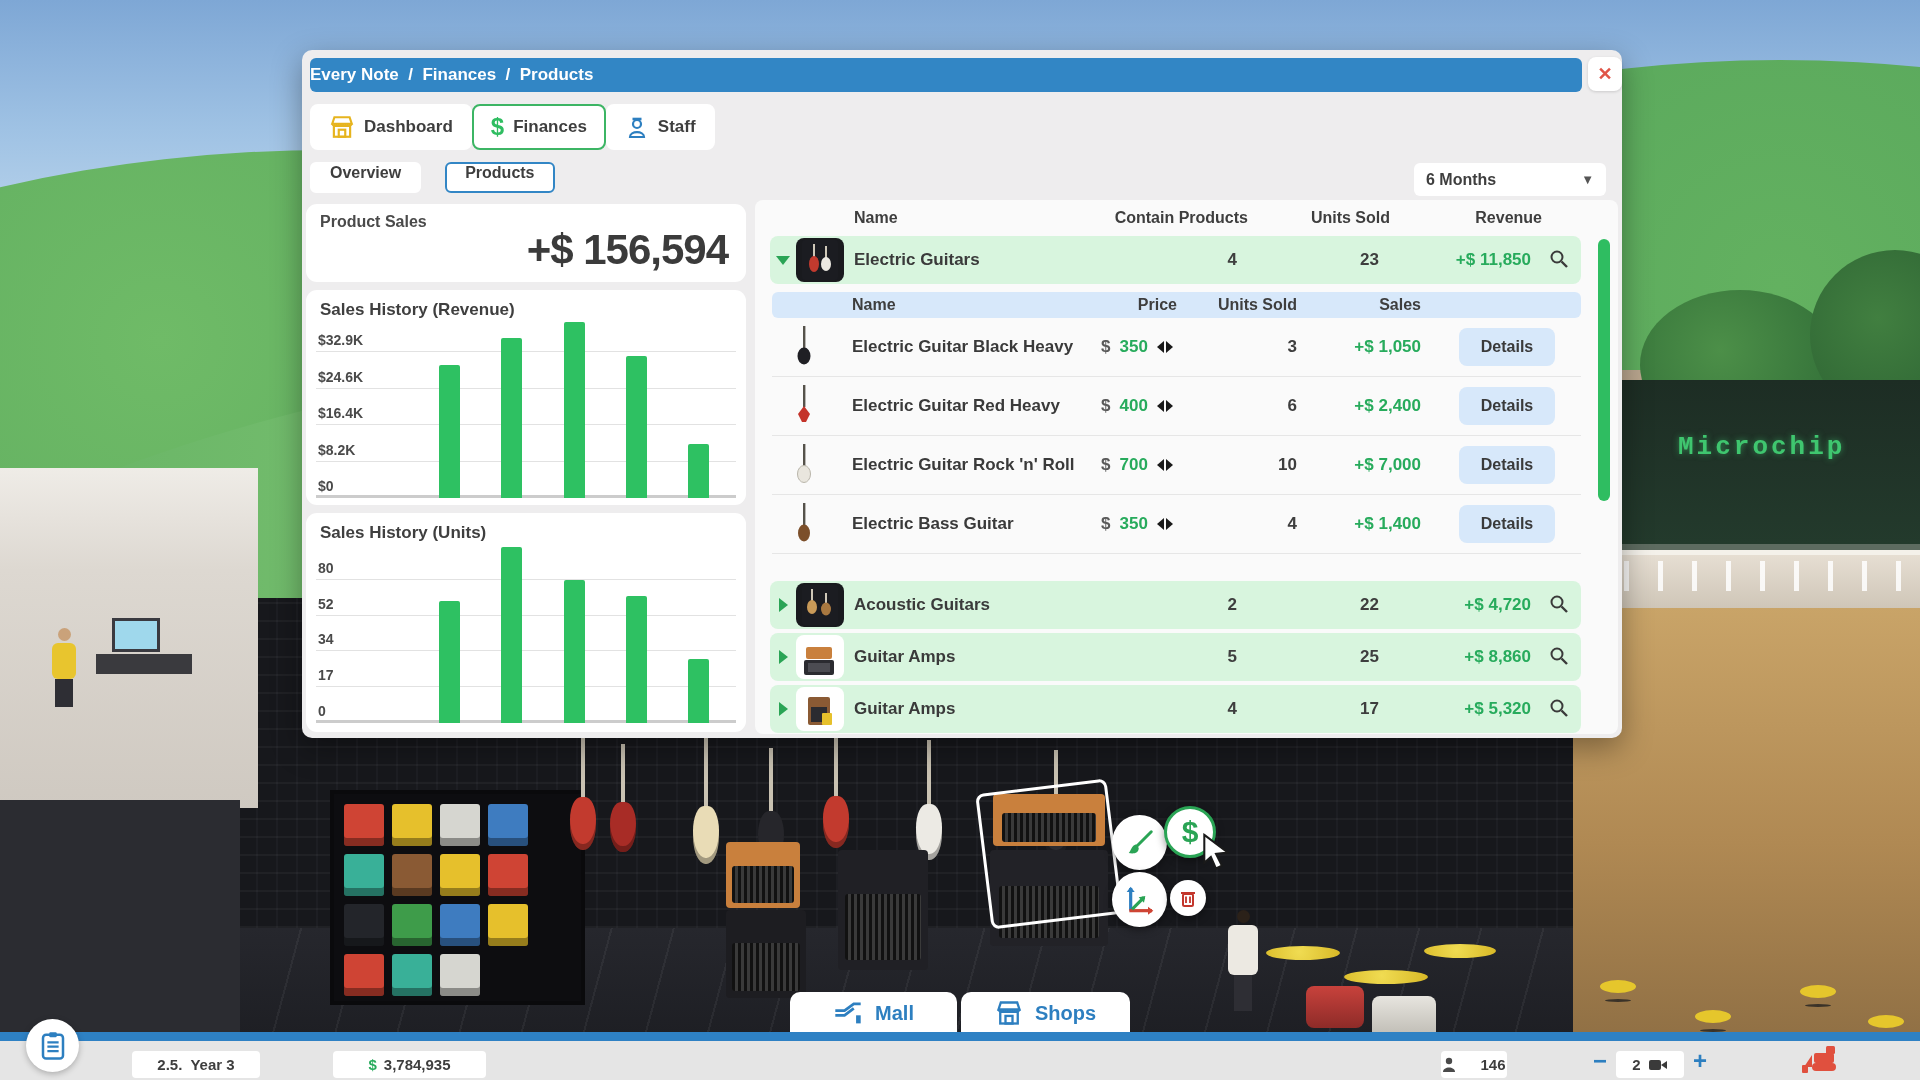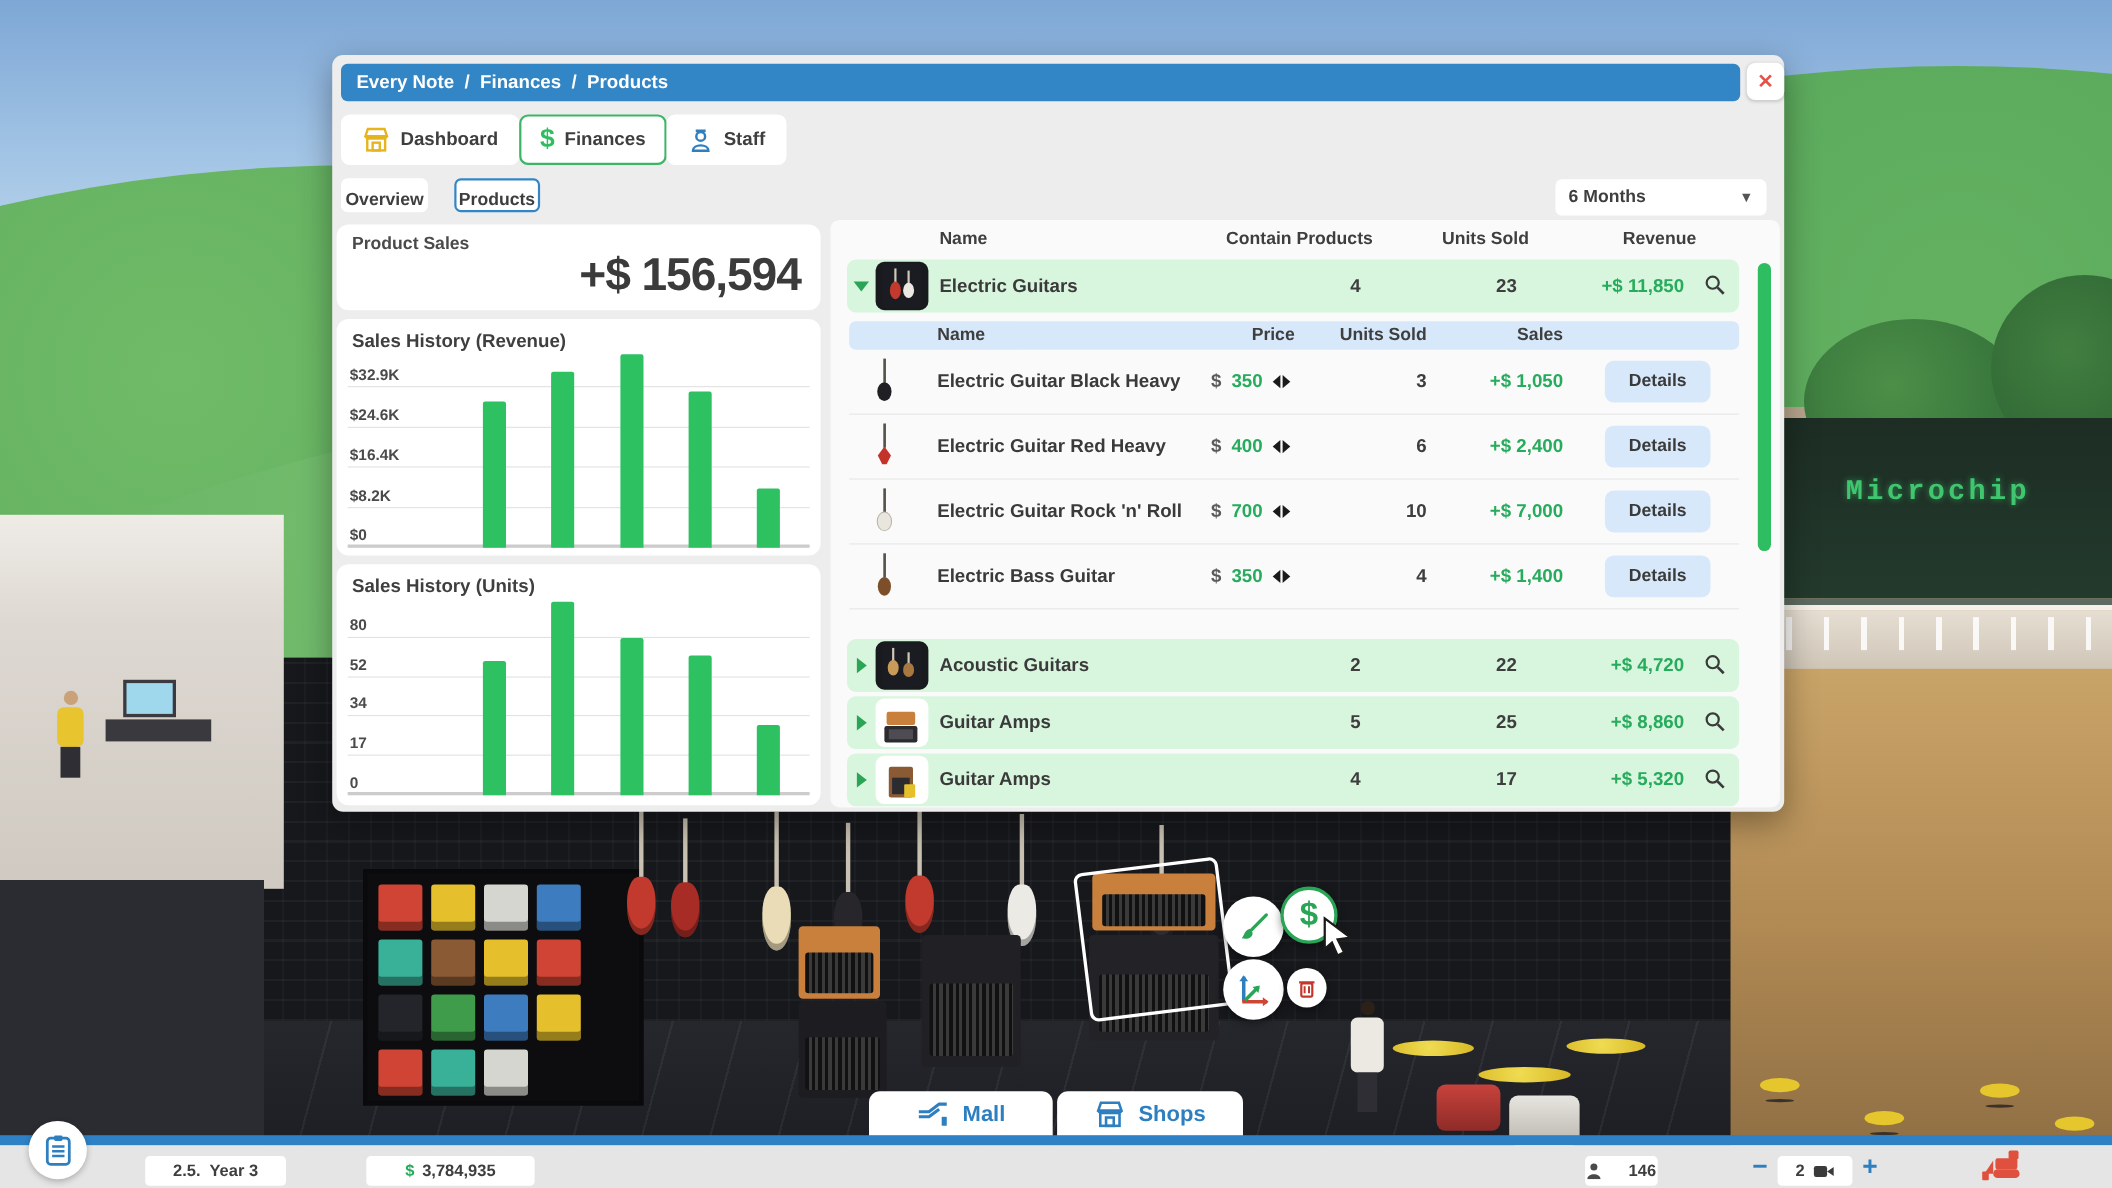--- a/index.html
+++ b/index.html
@@ -79,32 +79,32 @@
     display:flex; align-items:center; justify-content:center; gap:7px; font-size:15px; color:#3e3e3e; }
   .round-btn { position:absolute; left:26px; top:-22px; width:53px; height:53px; border-radius:50%;
     background:#fff; border:none; display:flex; align-items:center; justify-content:center;
     box-shadow:0 2px 6px rgba(0,0,0,.25); cursor:pointer; }
   .zoom-txt { position:absolute; top:6px; font-size:24px; color:#2d7fc0; cursor:pointer; background:none; border:none; font-weight:bold; font-family:inherit; }
 
   
   .panel { position:absolute; left:302px; top:50px; width:1320px; height:688px;
     background:#eeedee; border-radius:10px; box-shadow:0 10px 30px rgba(0,0,0,.35); z-index:20; }
   .titlebar { position:absolute; left:8px; top:8px; width:1272px; height:34px; background:#3286c5;
-    border-radius:6px; color:#fff; font-size:17px; line-height:34px; padding-left:14px; white-space:pre; }
+    border-radius:6px; color:#fff; font-size:17px; line-height:34px; white-space:pre; }
   .close-btn { position:absolute; left:1286px; top:7px; width:34px; height:34px; background:#fff;
     border:none; border-radius:8px; font-size:18px; font-weight:bold; color:#e05548; cursor:pointer;
     box-shadow:0 1px 3px rgba(0,0,0,.15); font-family:inherit; }
   .tabs { position:absolute; left:8px; top:54px; display:flex; }
   .tab { height:46px; background:#fff; border:2px solid #fff; border-radius:8px; display:flex;
     align-items:center; gap:9px; padding:0 17px; font-size:17px; color:#3e3e3e; cursor:pointer;
     font-family:inherit; font-weight:bold; }
   .tab.active-green { border-color:#3cb564; }
   .subtabs { position:absolute; left:8px; top:112px; display:flex; gap:24px; }
   .subtab { height:31px; background:#fff; border:2px solid #fff; border-radius:6px; display:flex;
-    align-items:flex-end; padding:0 2px; font-size:16px; color:#3e3e3e; cursor:pointer; font-family:inherit; font-weight:bold; }
+    align-items:flex-start; padding:0 18px; font-size:16px; color:#3e3e3e; cursor:pointer; font-family:inherit; font-weight:bold; }
   .subtab.active-blue { border-color:#3286c5; }
   .dropdown { position:absolute; left:1112px; top:113px; width:192px; height:33px; background:#fff;
     border-radius:6px; display:flex; align-items:center; font-size:16px; padding:0 12px; cursor:pointer; }
   .dropdown .caret { margin-left:auto; font-size:13px; color:#555; }
 
   .card { position:absolute; left:4px; width:440px; background:#fff; border-radius:11px; }
   .summary-card { top:154px; height:78px; }
   .card-label { position:absolute; left:14px; top:9px; font-size:16px; color:#4a4a4a; }
   .summary-value { position:absolute; right:18px; top:22px; font-size:42px; color:#3b3b3b; letter-spacing:-1px; }
   .chart-card-1 { top:240px; height:215px; }

